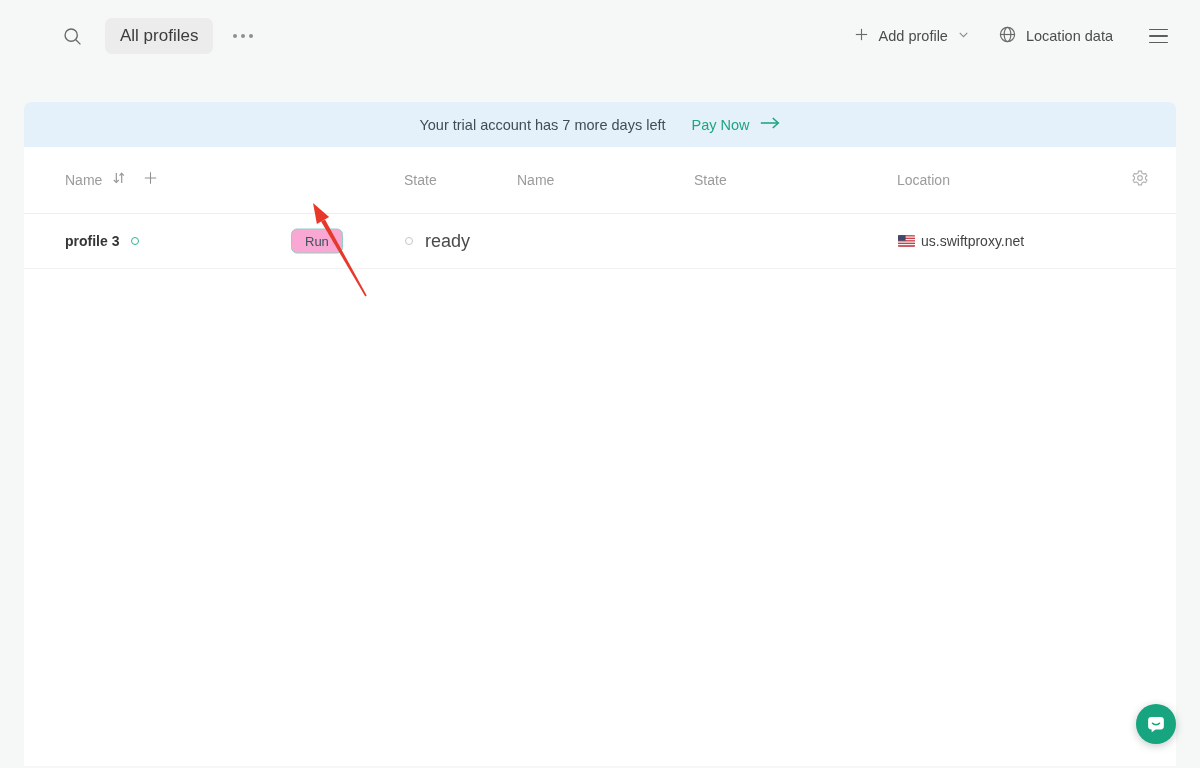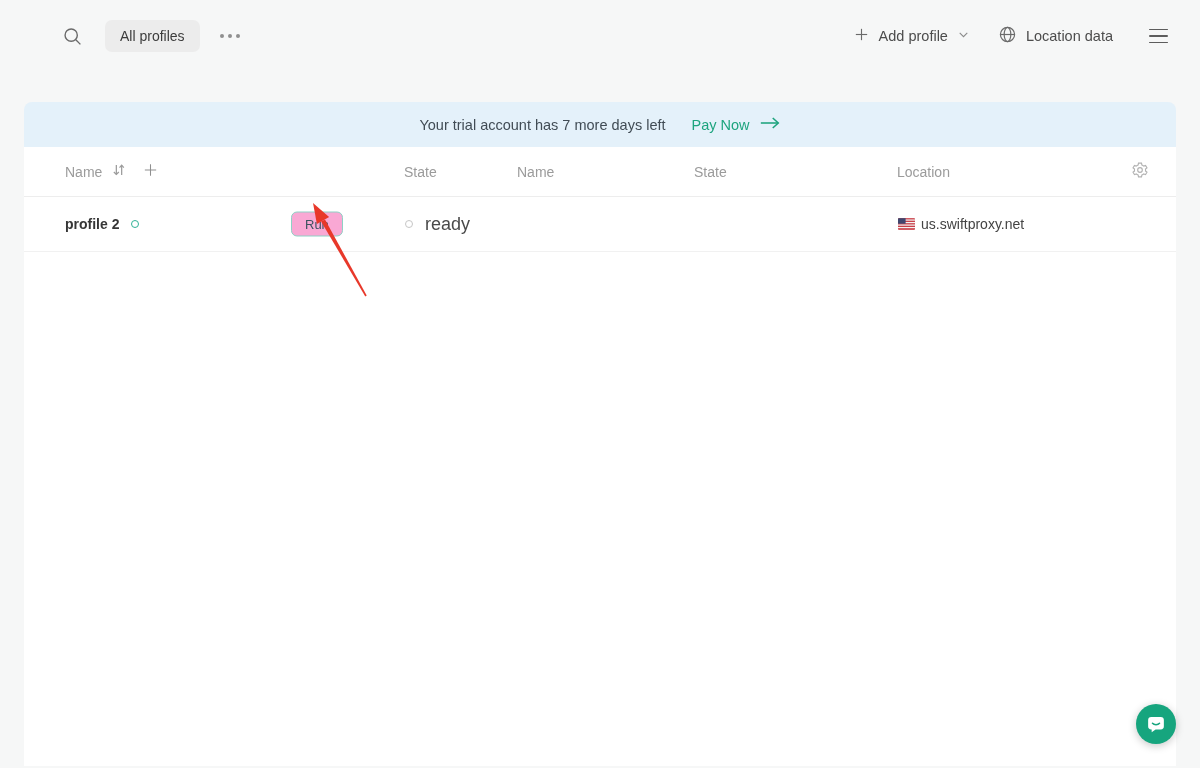--- a/index.html
+++ b/index.html
@@ -4,41 +4,41 @@
 <style>
   * { margin:0; padding:0; box-sizing:border-box; }
   html,body { width:1200px; height:768px; }
   body { font-family:"Liberation Sans","DejaVu Sans",sans-serif; }
   .page { position:relative; width:1200px; height:768px; background:#f6f7f7; overflow:hidden; }
 
   
   .topbar { height:72px; display:flex; align-items:center; padding:0 30px 0 62px; }
   .icon-btn { display:flex; align-items:center; justify-content:center; cursor:pointer; background:none; border:none; }
   .pill { margin-left:22px; background:#ececec; border:none; border-radius:7px; padding:8px 15px;
-          font-size:14px; color:#3c3c3c; cursor:pointer; font-family:inherit; }
+          font-size:17px; color:#3c3c3c; cursor:pointer; font-family:inherit; }
   .ellipsis { margin-left:16px; display:flex; gap:4px; padding:8px 4px; cursor:pointer; }
   .ellipsis i { width:4px; height:4px; border-radius:50%; background:#8f8f8f; }
   .spacer { flex:1; }
   .tb-group { display:flex; align-items:center; gap:9px; cursor:pointer; color:#4c4c4c; font-size:14.5px; }
   .add-profile { margin-right:28px; }
   .location-data { margin-right:34px; }
   .hamburger { display:flex; flex-direction:column; gap:5px; cursor:pointer; padding:4px 2px; }
   .hamburger i { display:block; width:19px; height:1.6px; background:#5d5d5d; border-radius:1px; }
 
   
   .main { position:absolute; left:24px; right:24px; top:72px; bottom:2px;margin-top:30px; }
   .banner { height:45px; border-radius:8px 8px 0 0; background:#e4f1fa;
             display:flex; align-items:center; justify-content:center; }
   .banner-msg { font-size:14.5px; color:#414c55; }
   .pay-now { display:flex; align-items:center; gap:9px; margin-left:26px; cursor:pointer; }
   .pay-now span { font-size:14.5px; color:#1ea47e; }
 
   .panel { position:absolute; top:45px; left:0; right:0; bottom:0; background:#ffffff; }
 
-  .thead { position:relative; height:50px; border-bottom:1px solid #ededed; }
+  .thead { position:relative; height:67px; border-bottom:1px solid #ededed; }
   .thead .cell, .trow .cell { position:absolute; top:50%; transform:translateY(-50%); white-space:nowrap; }
   .hlabel { font-size:14px; color:#9b9b9b; }
   .c-name { left:41px; } .c-sort { left:87px; } .c-addcol { left:118px; }
   .c-state { left:380px; } .c-notes { left:493px; } .c-status { left:670px; } .c-location { left:873px; }
   .c-gear { right:27px; cursor:pointer; }
   .c-sort, .c-addcol { cursor:pointer; }
 
   .trow { position:relative; height:55px; border-bottom:1px solid #f1f1f1; }
   .r-name { left:41px; font-size:14px; font-weight:bold; color:#363636; }
   .r-dot1 { left:107px; } .r-run { left:267px; } .r-dot2 { left:381px; }
@@ -155,21 +155,21 @@
         <span class="cell hlabel c-location">Location</span>
         <span class="cell c-gear">
           <svg width="18" height="18" viewBox="0 0 24 24" fill="none" stroke="#b2b2b2" stroke-width="1.5">
             <circle cx="12" cy="12" r="3.1"></circle>
             <path d="M19.3 13.4a7.5 7.5 0 0 0 0-2.8l2-1.5-1.9-3.3-2.4 1a7.5 7.5 0 0 0-2.5-1.5L14 2.8h-4l-.5 2.5a7.5 7.5 0 0 0-2.5 1.5l-2.4-1-1.9 3.3 2 1.5a7.5 7.5 0 0 0 0 2.8l-2 1.5 1.9 3.3 2.4-1a7.5 7.5 0 0 0 2.5 1.5l.5 2.5h4l.5-2.5a7.5 7.5 0 0 0 2.5-1.5l2.4 1 1.9-3.3z"></path>
           </svg>
         </span>
       </div>
 
       <div class="trow">
-        <span class="cell r-name">profile 2</span>
+        <span class="cell r-name">profile 3</span>
         <span class="cell r-dot1">
             <i class="ring ring-teal"></i>
           </span>
         <button class="cell run-btn r-run">Run</button>
         <span class="cell r-dot2">
             <i class="ring ring-gray"></i>
           </span>
         <span class="cell r-ready">ready</span>
         <span class="cell r-flag">
           <svg class="flag" width="17" height="12" viewBox="0 0 19 13">

